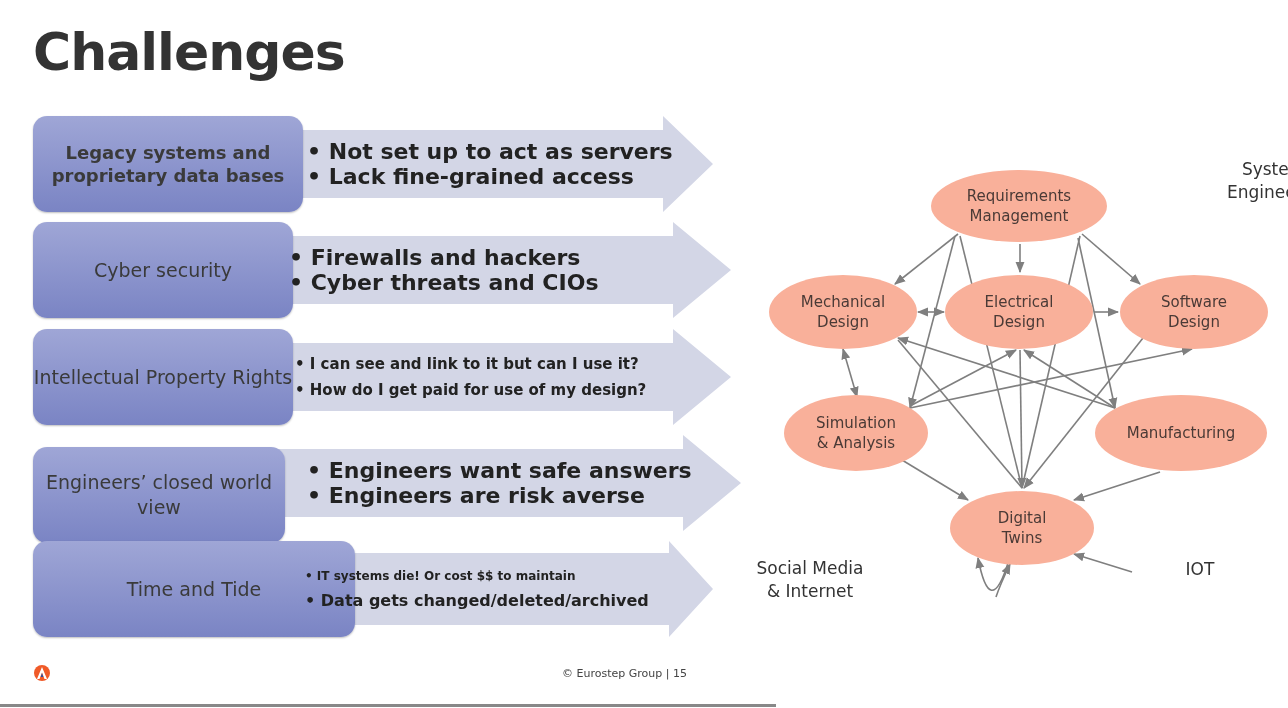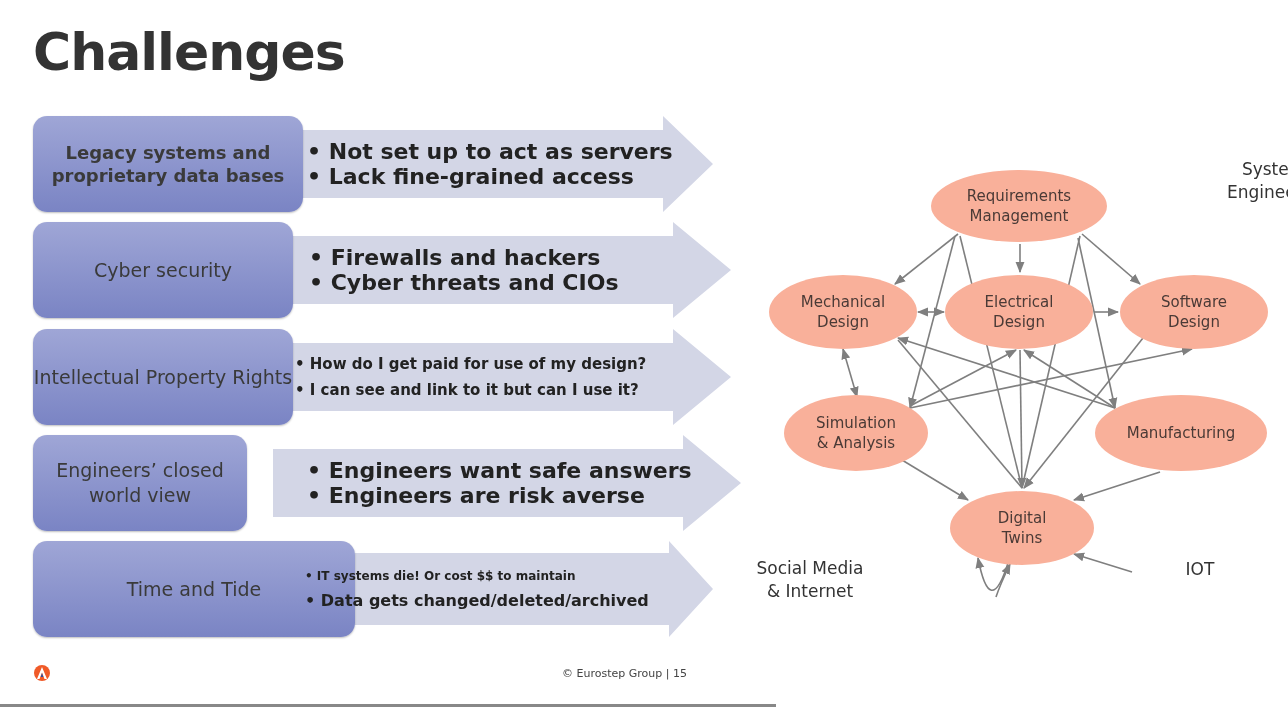--- a/index.html
+++ b/index.html
@@ -38,42 +38,42 @@
     <div class="b big">• Not set up to act as servers</div>
     <div class="b big">• Lack fine-grained access</div>
   </div>
 </div>
 
 <div class="row" style="top:222px;">
   <svg class="arrow" width="460" height="96">
       <polygon points="0,14 400,14 400,0 458,48 400,96 400,82 0,82" fill="#d3d6e6"></polygon>
     </svg>
   <div class="box" style="width:260px;">Cyber security</div>
-  <div class="bullets" style="left:276px;">
+  <div class="bullets" style="left:256px;">
     <div class="b big">• Firewalls and hackers</div>
     <div class="b big">• Cyber threats and CIOs</div>
   </div>
 </div>
 
 <div class="row" style="top:329px;">
   <svg class="arrow" width="460" height="96">
       <polygon points="0,14 400,14 400,0 458,48 400,96 400,82 0,82" fill="#d3d6e6"></polygon>
     </svg>
   <div class="box" style="width:260px;">Intellectual Property Rights</div>
   <div class="bullets" style="left:262px; gap:8px;">
+    <div class="b small">• I can see and link to it but can I use it?</div>
     <div class="b small">• How do I get paid for use of my design?</div>
-    <div class="b small">• I can see and link to it but can I use it?</div>
   </div>
 </div>
 
 <div class="row" style="top:435px;">
   <svg class="arrow" width="470" height="96">
       <polygon points="0,14 410,14 410,0 468,48 410,96 410,82 0,82" fill="#d3d6e6"></polygon>
     </svg>
-  <div class="box" style="width:214px;">Engineers’ closed world view</div>
+  <div class="box" style="width:252px;margin-top:12px;">Engineers’ closed world view</div>
   <div class="bullets" style="left:274px;">
     <div class="b big">• Engineers want safe answers</div>
     <div class="b big">• Engineers are risk averse</div>
   </div>
 </div>
 
 <div class="row" style="top:541px;">
   <svg class="arrow" width="440" height="96">
       <polygon points="0,12 396,12 396,0 440,48 396,96 396,84 0,84" fill="#d3d6e6"></polygon>
     </svg>

